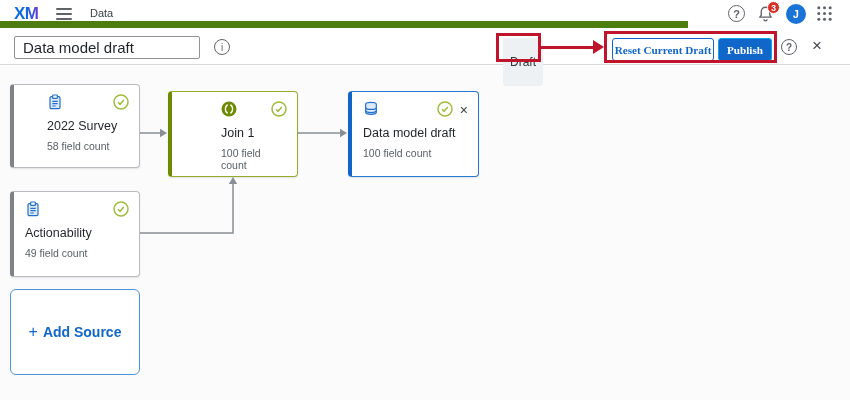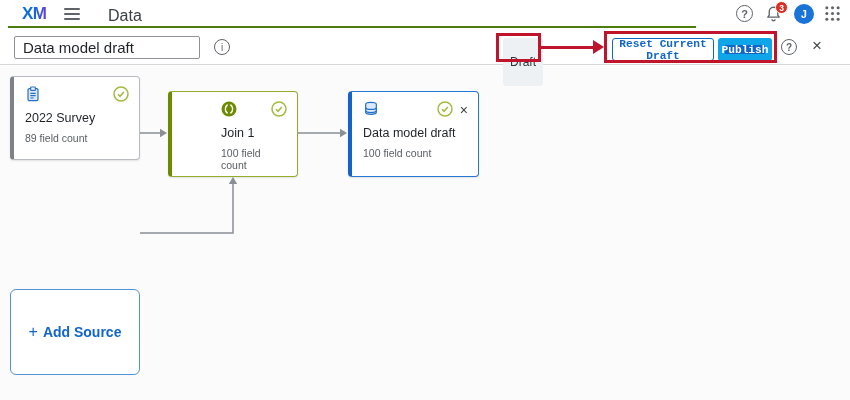--- a/index.html
+++ b/index.html
@@ -1,31 +1,31 @@
 <!DOCTYPE html>
 <html><head>
 <meta charset="utf-8">
 <style>
   * { margin:0; padding:0; box-sizing:border-box; }
   html,body { width:850px; height:400px; overflow:hidden; background:#fff;
               font-family:"Liberation Sans", sans-serif; position:relative; }
 
   
   .topbar { position:absolute; left:0; top:0; width:688px; height:28px;
-            background:#fff; border-bottom:2px solid #4d7c0f; z-index:5;margin-left:8px; }
+            background:#fff; border-bottom:7px solid #4d7c0f; z-index:5; }
   .logo { position:absolute; left:14px; top:4px; font-size:17px; font-weight:800;
           letter-spacing:-0.5px; color:#0b6ce0; }
   @supports (-webkit-background-clip: text) {
     .logo { background:linear-gradient(90deg,#0b6ce0 45%,#6a3bd8);
             -webkit-background-clip:text; -webkit-text-fill-color:transparent; }
   }
   .hamburger { position:absolute; left:56px; top:8px; width:16px; height:12px;
                cursor:pointer; }
   .hamburger i { display:block; height:2px; background:#5f6368; margin-bottom:3px; border-radius:1px; }
-  .nav-item { position:absolute; left:100px; top:7px; font-size:16px; color:#3b4045; }
+  .nav-item { position:absolute; left:90px; top:7px; font-size:11px; color:#3b4045; }
 
   .circle-icon { border:1.5px solid #5f6368; border-radius:50%; color:#5f6368;
                  display:flex; align-items:center; justify-content:center; }
   .help-top { position:absolute; left:728px; top:5px; width:17px; height:17px;
               font-size:11px; font-weight:600; }
   .bell-wrap { position:absolute; left:756px; top:4px; width:22px; height:21px; }
   .badge { position:absolute; left:11px; top:-3px; min-width:13px; height:13px;
            background:#d93025; border:1.5px solid #fff; border-radius:8px;
            color:#fff; font-size:8.5px; font-weight:700; display:flex;
            align-items:center; justify-content:center; padding:0 2px; }
@@ -41,23 +41,23 @@
                  border:1px solid #8f9397; border-radius:2px; font-size:15px;
                  color:#1f2328; padding:0 8px; font-family:"Liberation Sans",sans-serif; }
   .info-icon { position:absolute; left:214px; top:11px; width:16px; height:16px;
                font-size:10px; font-style:normal; border-width:1px; }
   .last-pub { position:absolute; right:353px; top:13px; font-size:12px;
               color:#2e3338; white-space:nowrap; }
   .draft-badge { position:absolute; left:503px; top:10px; background:#eef1f3;
                  color:#30353a; font-size:12px; padding:17px 7px; border-radius:3px; }
   .btn { position:absolute; top:10px; height:23px; border-radius:3px; font-size:11.2px;
          font-weight:600; display:flex; align-items:center; justify-content:center;
-         cursor:pointer; font-family:Liberation Mono, monospace; }
+         cursor:pointer; font-family:Liberation Serif, serif; }
   .btn-reset { left:612px; width:102px; background:#fff; border:1px solid #1166c9; color:#1166c9; }
-  .btn-publish { left:718px; width:54px; background:#1166c9; border:7px solid #0ea5e9; color:#fff; }
+  .btn-publish { left:718px; width:54px; background:#1166c9; border:1px solid #0ea5e9; color:#fff; }
   .help-toolbar { position:absolute; left:781px; top:11px; width:16px; height:16px;
                   font-size:10px; font-weight:600; }
   .close-toolbar { position:absolute; left:812px; top:6px; font-size:17px;
                    color:#44494e; cursor:pointer; line-height:1.4; }
 
   
   .anno { position:absolute; border:3px solid #c0132c; z-index:9; pointer-events:none; }
   .anno-draft { left:496px; top:33px; width:45px; height:29px; }
   .anno-buttons { left:604px; top:31px; width:173px; height:32px; }
   .anno-shaft { position:absolute; left:541px; top:46px; width:53px; height:3px;
@@ -161,34 +161,34 @@
       <path d="M298 67 H340"></path>
       <path d="M140 167 H233 V118"></path>
     </g>
     <g fill="#898f94">
       <polygon points="160,62.8 167,67 160,71.2"></polygon>
       <polygon points="340,62.8 347,67 340,71.2"></polygon>
       <polygon points="228.8,118 237.2,118 233,111"></polygon>
     </g>
   </svg>
 
-  <div class="node" style="left:10px; top:10px; height:84px;">
+  <div class="node" style="left:10px; top:18px; height:84px;padding-left:22px;">
     <div class="node-head">
       <svg width="16" height="16" viewBox="0 0 24 24">
         <rect x="4.5" y="4" width="15" height="18" rx="2" fill="#ddeafb" stroke="#2470c8" stroke-width="1.8"></rect>
         <rect x="8.5" y="1.5" width="7" height="5" rx="1" fill="#fff" stroke="#2470c8" stroke-width="1.8"></rect>
         <path d="M8 11h8 M8 14.5h8 M8 18h5" stroke="#2470c8" stroke-width="1.8"></path>
       </svg>
       <svg width="16" height="16" viewBox="0 0 16 16">
         <circle cx="8" cy="8" r="7" fill="none" stroke="#a2bb3f" stroke-width="1.5"></circle>
         <path d="M5 8.3l2 2 3.8-4.4" fill="none" stroke="#a2bb3f" stroke-width="1.5"></path>
       </svg>
     </div>
     <div class="node-title">2022 Survey</div>
-    <div class="node-sub">89 field count</div>
+    <div class="node-sub">58 field count</div>
   </div>
 
   <div class="node join" style="left:168px; top:25px; height:86px;">
     <div class="node-head">
       <svg width="16" height="16" viewBox="0 0 16 16">
         <circle cx="8" cy="8" r="7.5" fill="#6d8a00"></circle>
         <path d="M6.6 3.6a5.4 5.4 0 0 0 0 8.8 M9.4 3.6a5.4 5.4 0 0 1 0 8.8" fill="none" stroke="#fff" stroke-width="1.4"></path>
       </svg>
       <svg width="16" height="16" viewBox="0 0 16 16">
         <circle cx="8" cy="8" r="7" fill="none" stroke="#a2bb3f" stroke-width="1.5"></circle>
@@ -211,19 +211,34 @@
           <circle cx="8" cy="8" r="7" fill="none" stroke="#a2bb3f" stroke-width="1.5"></circle>
           <path d="M5 8.3l2 2 3.8-4.4" fill="none" stroke="#a2bb3f" stroke-width="1.5"></path>
         </svg>
         <span class="node-x">×</span>
       </div>
     </div>
     <div class="node-title">Data model draft</div>
     <div class="node-sub">100 field count</div>
   </div>
 
+  <div class="node" style="left:10px; top:125px; height:86px;">
+    <div class="node-head">
+      <svg width="16" height="16" viewBox="0 0 24 24">
+        <rect x="4.5" y="4" width="15" height="18" rx="2" fill="#ddeafb" stroke="#2470c8" stroke-width="1.8"></rect>
+        <rect x="8.5" y="1.5" width="7" height="5" rx="1" fill="#fff" stroke="#2470c8" stroke-width="1.8"></rect>
+        <path d="M8 11h8 M8 14.5h8 M8 18h5" stroke="#2470c8" stroke-width="1.8"></path>
+      </svg>
+      <svg width="16" height="16" viewBox="0 0 16 16">
+        <circle cx="8" cy="8" r="7" fill="none" stroke="#a2bb3f" stroke-width="1.5"></circle>
+        <path d="M5 8.3l2 2 3.8-4.4" fill="none" stroke="#a2bb3f" stroke-width="1.5"></path>
+      </svg>
+    </div>
+    <div class="node-title">Actionability</div>
+    <div class="node-sub">49 field count</div>
+  </div>
 
   <div class="add-source">
     <span class="plus">+</span>
     <span class="lbl">Add Source</span>
   </div>
 
 </div>
 
 </body></html>

